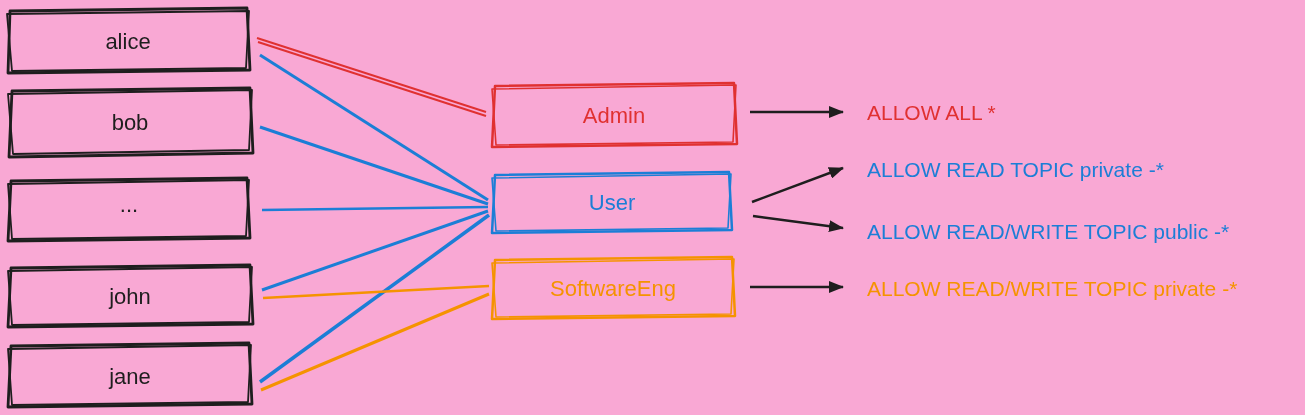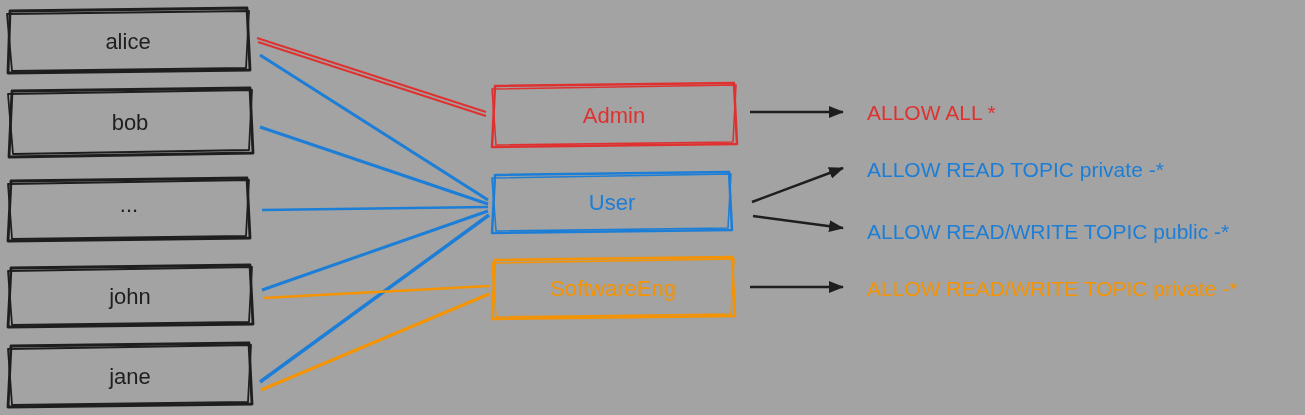--- a/index.html
+++ b/index.html
@@ -5,21 +5,21 @@
   html, body {
     margin: 0;
     padding: 0;
     background: #ffffff;
     font-family: "Liberation Sans", sans-serif;
   }
   .canvas {
     position: relative;
     width: 1305px;
     height: 415px;
-    background: #a3a3a3;
+    background: #f9a8d4;
     overflow: hidden;
   }
   svg { display: block; }
   text {
     font-family: "Liberation Sans", sans-serif;
   }
   .user-label { font-size: 22px; }
   .role-label { font-size: 22px; }
   .acl-label  { font-size: 21px; }
   .sketch { fill: none; stroke-linejoin: round; stroke-linecap: round; }

